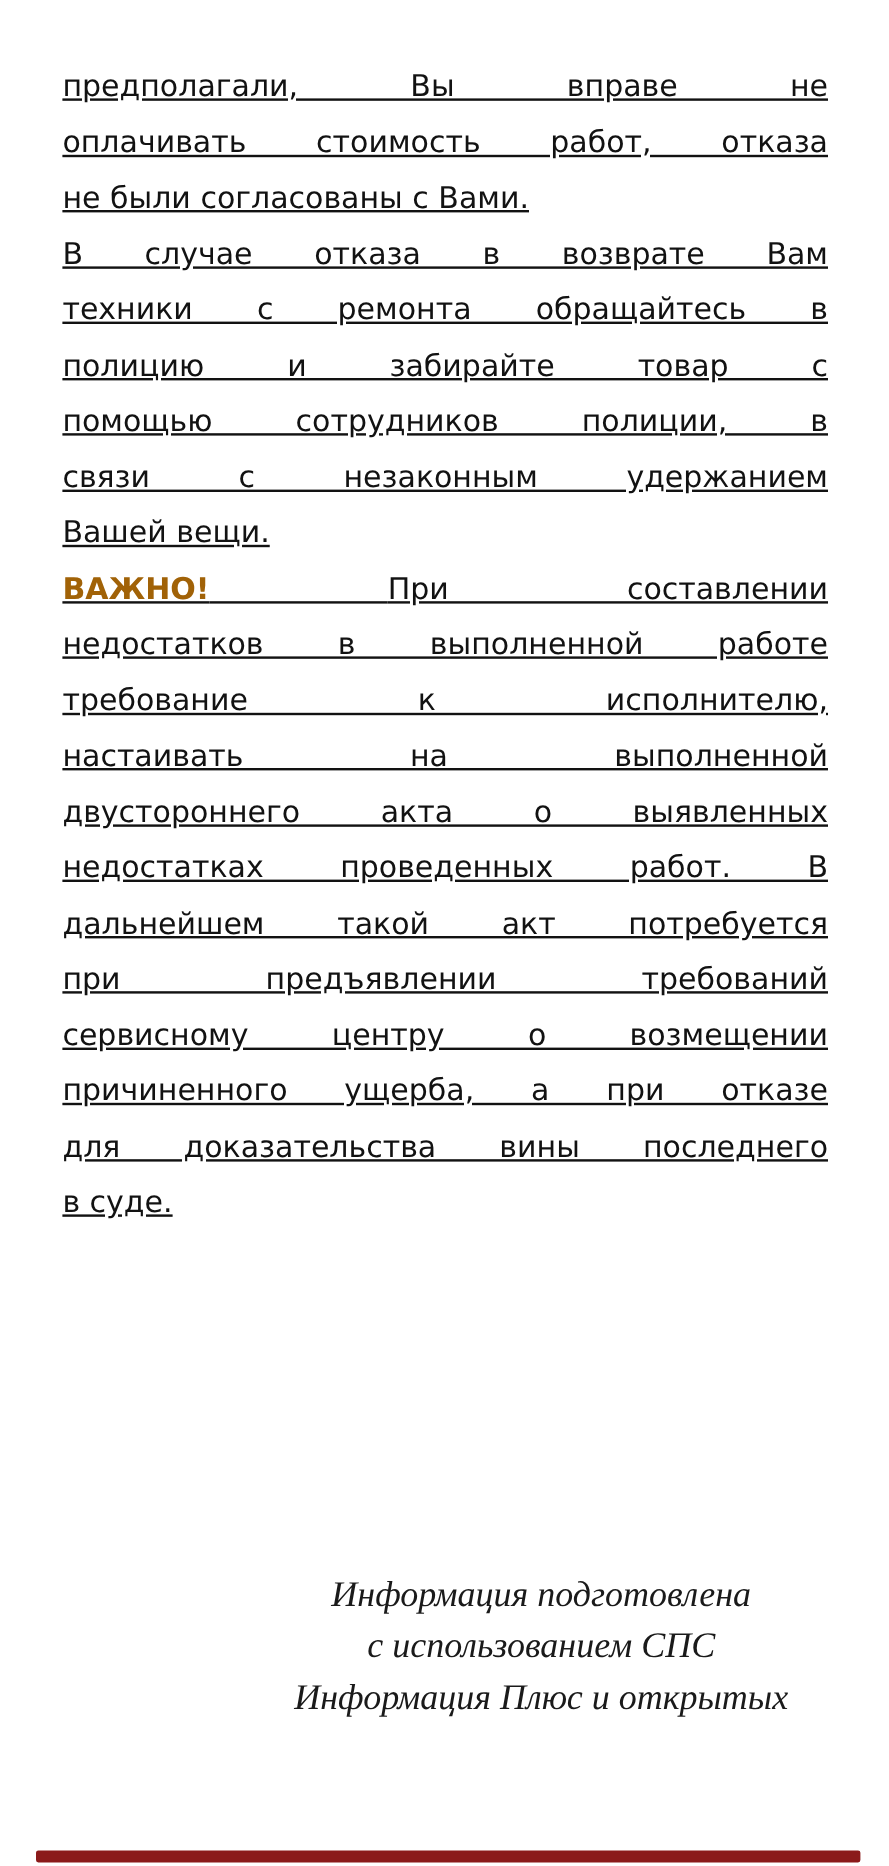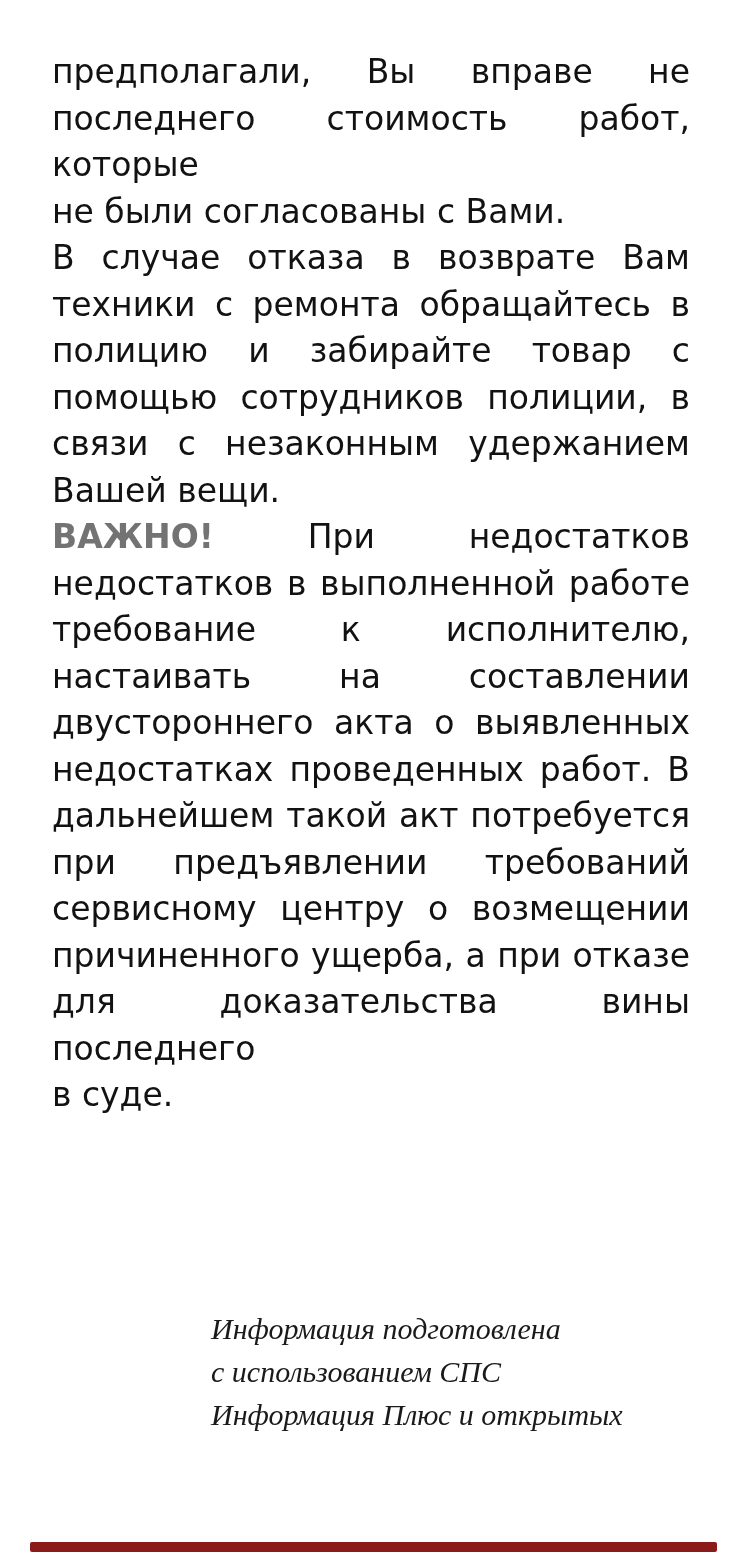--- a/index.html
+++ b/index.html
@@ -9,33 +9,34 @@
     position: relative;
     overflow: hidden;
     font-family: "DejaVu Sans", sans-serif;
   }
   .page { position: absolute; inset: 0; background: #ffffff; }
   .textblock {
     position: absolute;
     left: 52px; top: 49px;
     width: 638px;
     color: #121212;
-    font-size: 33px;
+    font-size: 25px;
     line-height: 46.5px;
     font-weight: 500;
+    text-decoration: underline;
   }
   .line { white-space: normal; }
   .line.j { text-align: justify; text-align-last: justify; }
   .line.l { text-align: right; text-align-last: left; }
-  .imp { color: #737373; font-weight: bold; }
+  .imp { color: #a16207; font-weight: bold; }
   .footer {
     position: absolute;
     right: 50px; top: 1307px;
     width: 480px;
-    text-align: left;
+    text-align: center;
     font-family: "Liberation Serif", "DejaVu Serif", serif;
     font-style: italic;
     font-size: 30px;
     line-height: 43px;
     color: #1a1a1a;
   }
   .redbar {
     position: absolute;
     left: 30px; top: 1542px;
     width: 687px; height: 10px;
@@ -43,35 +44,35 @@
     border-radius: 2px;
   }
 </style>
 </head>
 <body>
 
 <div class="page">
 
   <div class="textblock">
     <div class="line j">предполагали, Вы вправе не</div>
-    <div class="line j">последнего стоимость работ, которые</div>
+    <div class="line j">оплачивать стоимость работ, отказа</div>
     <div class="line l">не были согласованы с Вами.</div>
     <div class="line j">В случае отказа в возврате Вам</div>
     <div class="line j">техники с ремонта обращайтесь в</div>
     <div class="line j">полицию и забирайте товар с</div>
     <div class="line j">помощью сотрудников полиции, в</div>
     <div class="line j">связи с незаконным удержанием</div>
     <div class="line l">Вашей вещи.</div>
     <div class="line j">
       <span class="imp">ВАЖНО!</span>
-      <span>При недостатков</span>
+      <span>При составлении</span>
     </div>
     <div class="line j">недостатков в выполненной работе</div>
     <div class="line j">требование к исполнителю,</div>
-    <div class="line j">настаивать на составлении</div>
+    <div class="line j">настаивать на выполненной</div>
     <div class="line j">двустороннего акта о выявленных</div>
     <div class="line j">недостатках проведенных работ. В</div>
     <div class="line j">дальнейшем такой акт потребуется</div>
     <div class="line j">при предъявлении требований</div>
     <div class="line j">сервисному центру о возмещении</div>
     <div class="line j">причиненного ущерба, а при отказе</div>
     <div class="line j">для доказательства вины последнего</div>
     <div class="line l">в суде.</div>
   </div>
 

